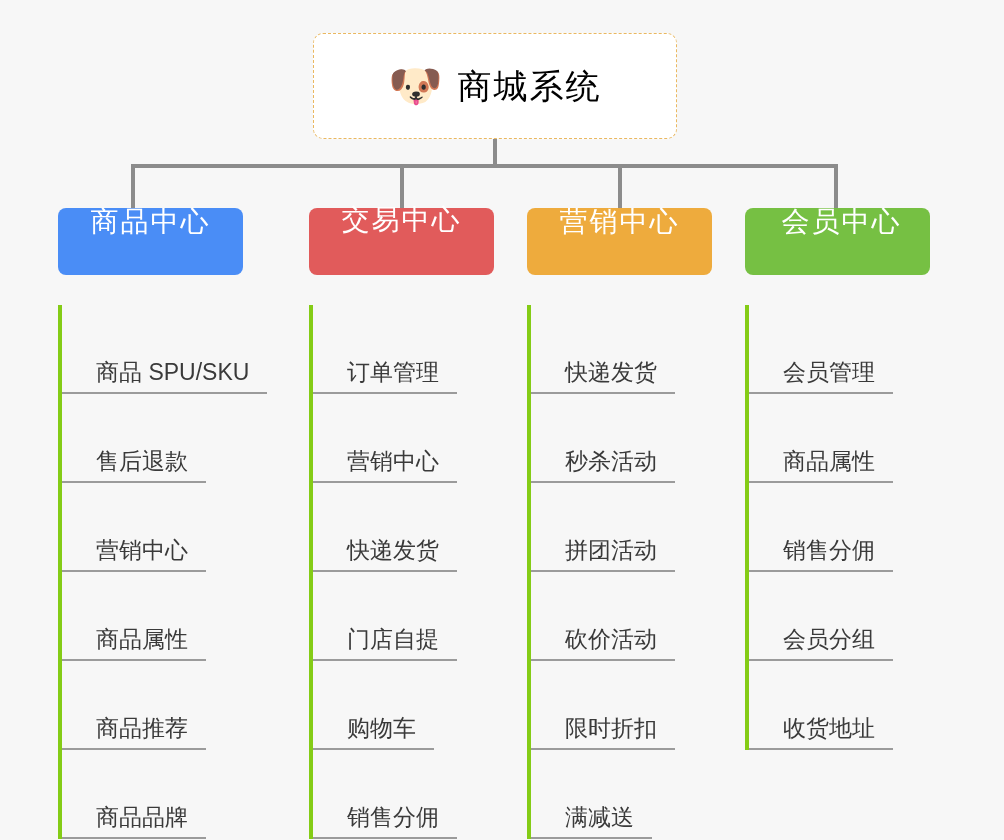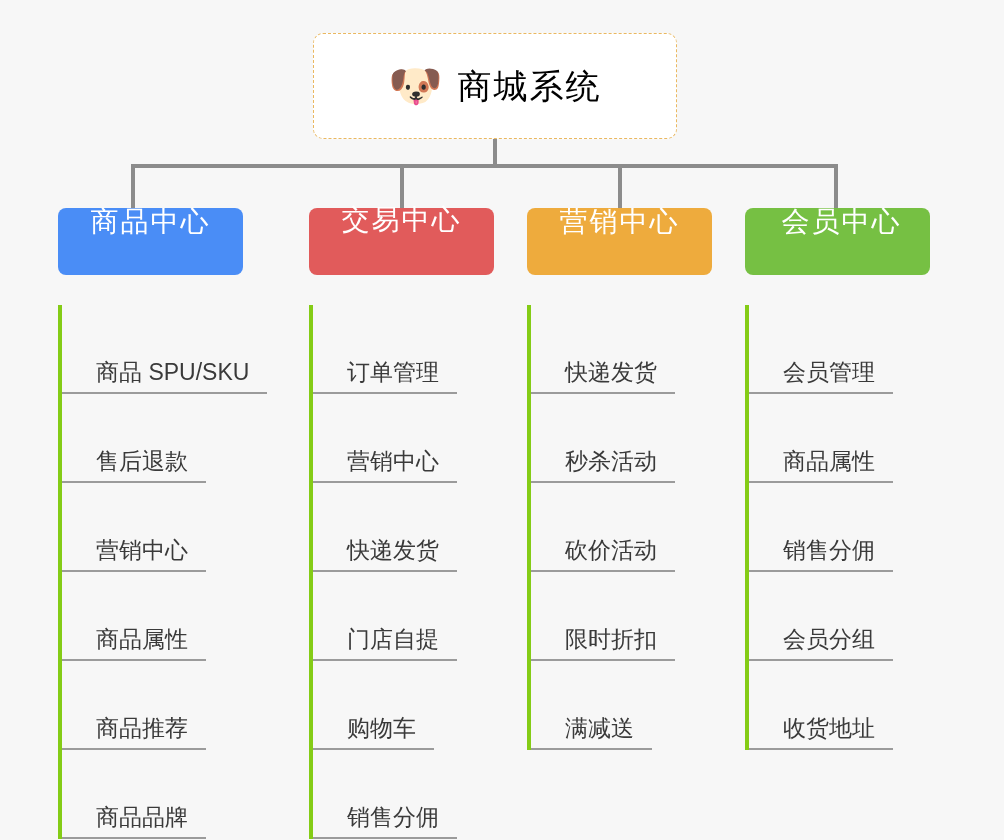--- a/index.html
+++ b/index.html
@@ -183,20 +183,23 @@
       <span class="cat-label">营销中心</span>
     </div>
     <ul class="item-list">
       <li class="item">
           <span class="item-text">快递发货</span>
         </li>
       <li class="item">
           <span class="item-text">秒杀活动</span>
         </li>
       <li class="item">
+          <span class="item-text">拼团活动</span>
+        </li>
+      <li class="item">
           <span class="item-text">砍价活动</span>
         </li>
       <li class="item">
           <span class="item-text">限时折扣</span>
         </li>
       <li class="item">
           <span class="item-text">满减送</span>
         </li>
     </ul>
   </div>

